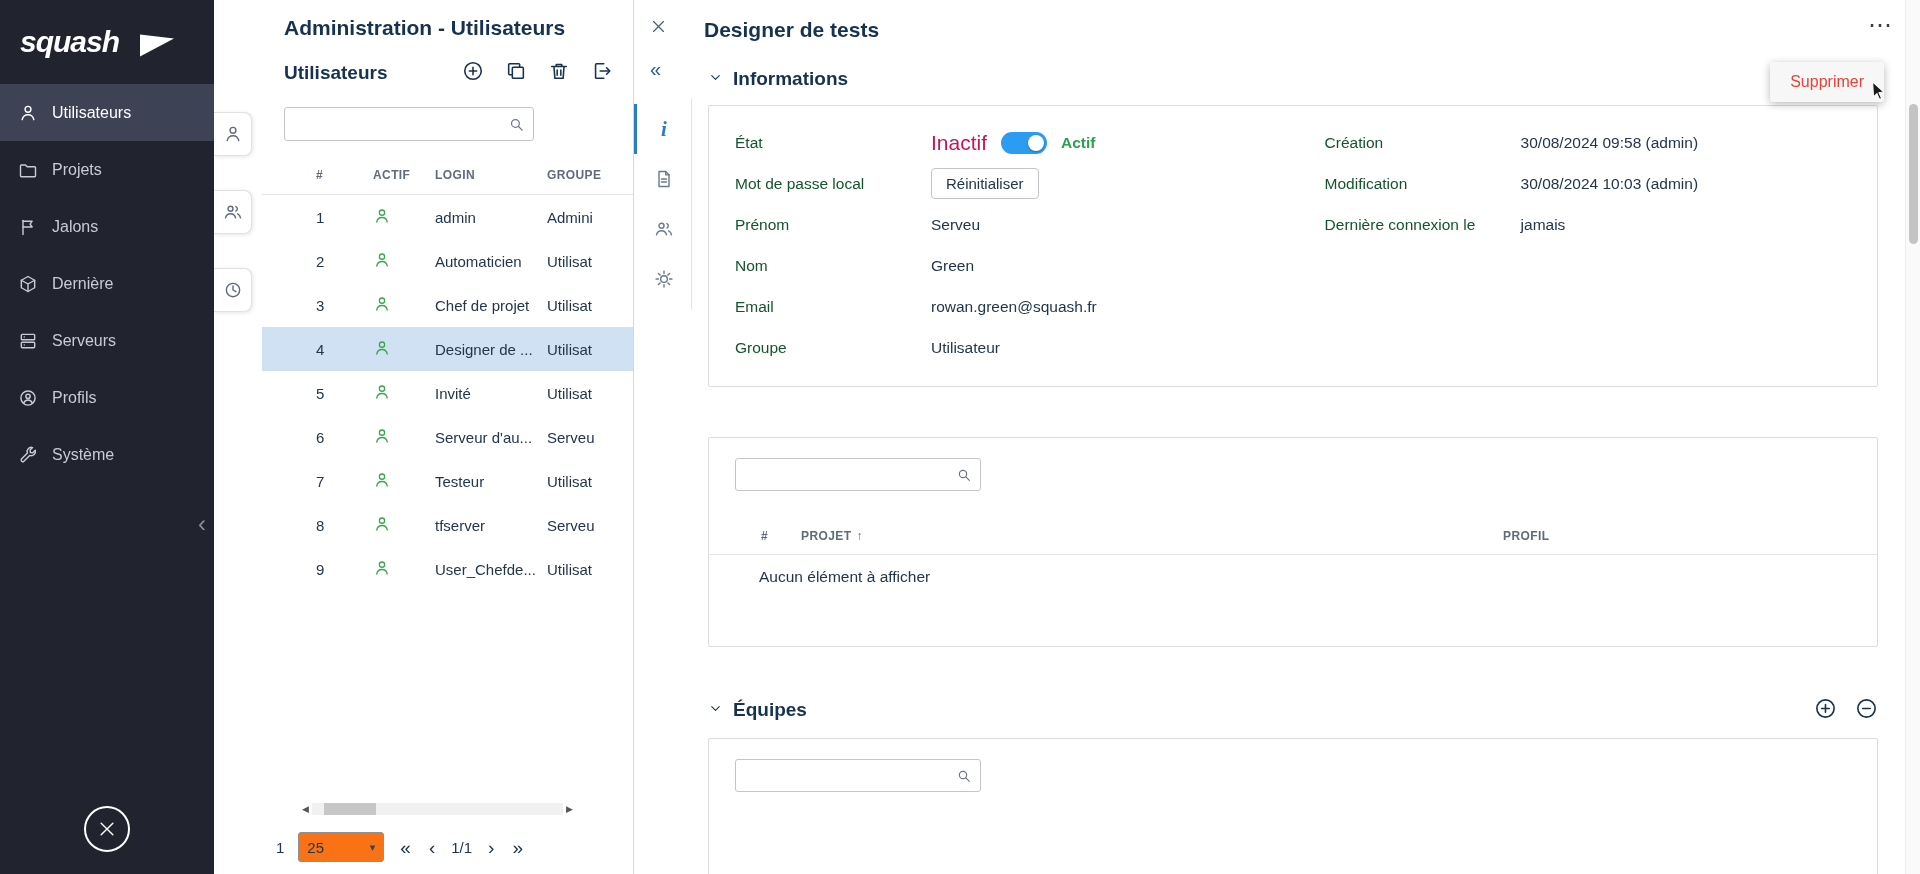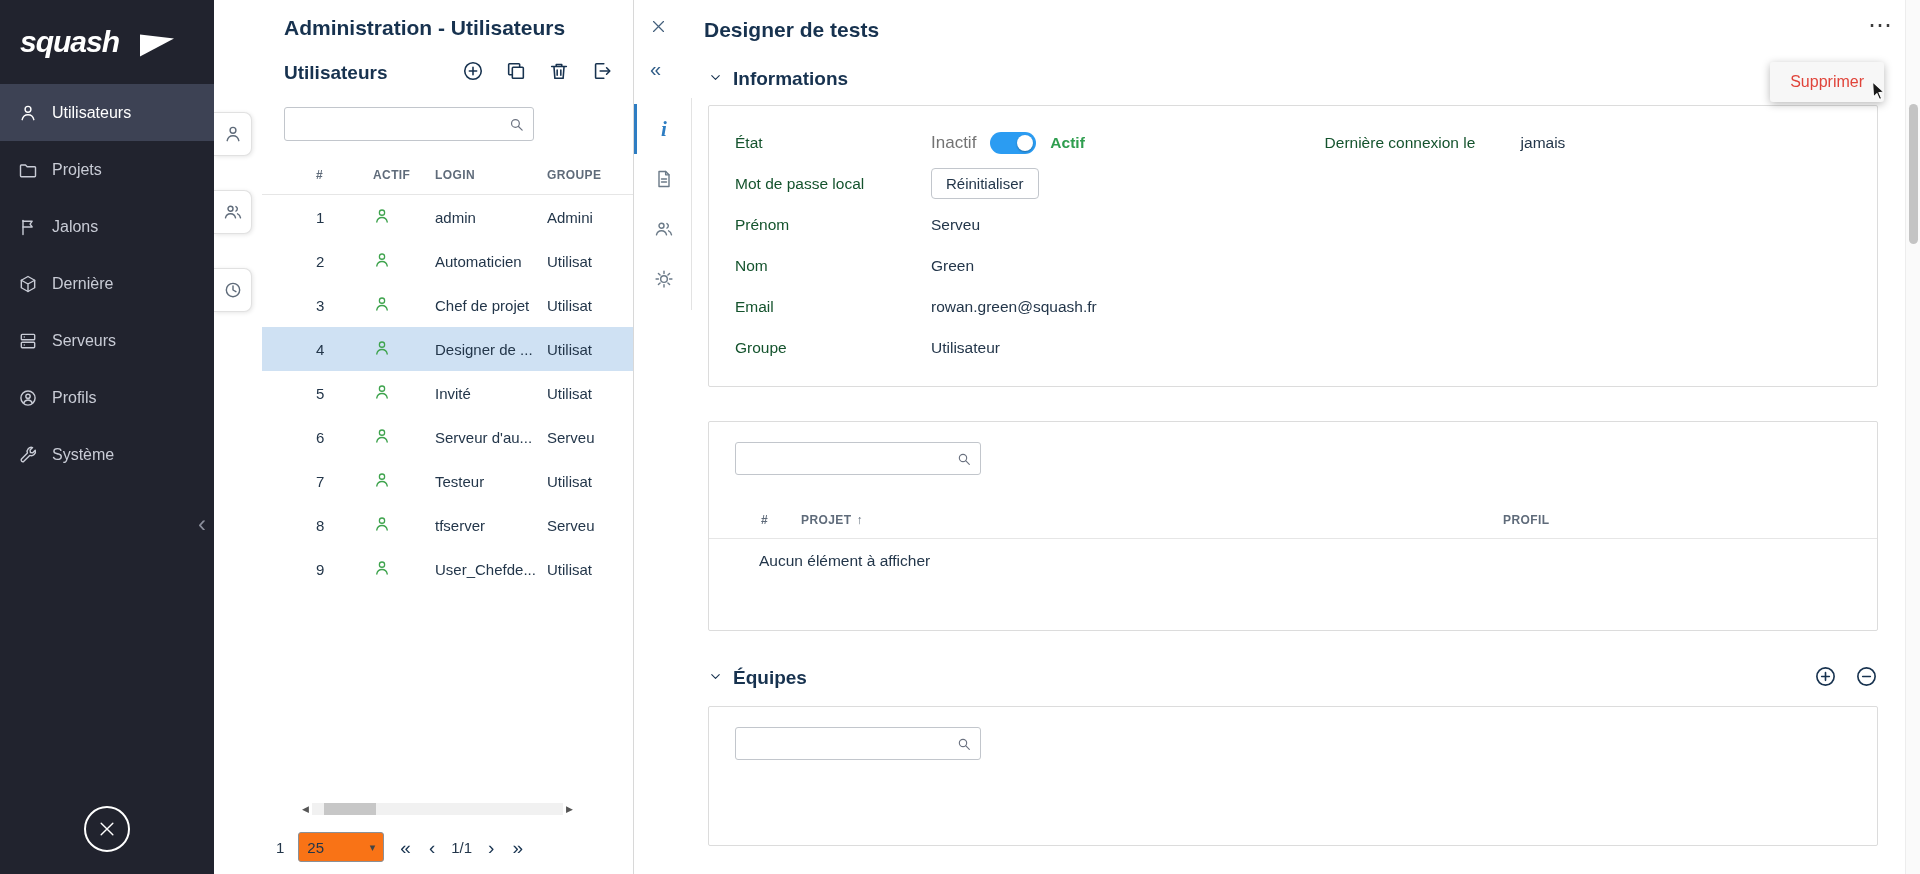--- a/index.html
+++ b/index.html
@@ -65,36 +65,36 @@
   .dtab.selected { color:#2e7dc2; border-left-color:#2e7dc2; }
   .dtab.selected .info-i { color:#2e7dc2; }
   .info-i { font-family:"Liberation Serif", serif; font-style:italic; font-weight:bold; font-size:21px; line-height:1; }
   .detail-header { margin-left:58px; padding:18px 26px 0 12px; display:flex; align-items:flex-start; }
   .detail-title { font-size:21px; font-weight:700; color:#17324f; }
   .more-btn { margin-left:auto; background:none; border:none; font-size:24px; color:#3c3c3c; cursor:pointer; line-height:.6; letter-spacing:2px; }
   .delete-pop { position:absolute; top:62px; right:36px; background:#f7f7f7; border-radius:3px; box-shadow:0 2px 8px rgba(0,0,0,.28); padding:11px 20px; font-size:16px; color:#e0443a; cursor:pointer; z-index:6; }
   .cursor-g { position:absolute; top:80px; right:30px; z-index:7; pointer-events:none; }
 
   .content { margin-left:58px; padding:26px 42px 0 16px; }
-  .section { margin-bottom:34px; }
+  .section { margin-bottom:50px; }
   .sec-head { display:flex; align-items:center; gap:10px; color:#17324f; }
   .sec-head .chev svg { width:15px; height:15px; }
   .sec-title { font-size:19px; font-weight:700; }
   .sec-actions { margin-left:auto; display:flex; gap:18px; }
   .sec-actions .sbtn { background:none; border:none; color:#17324f; cursor:pointer; padding:0; }
   .sec-actions svg { width:23px; height:23px; }
   .card { margin-top:15px; border:1px solid #dcdcdc; border-radius:2px; background:#fff; }
   .info-card { padding:16px 26px 18px 26px; display:flex; }
   .fcol-left { flex:1.12; }
   .fcol-right { flex:1; }
   .field { display:flex; align-items:center; min-height:41px; }
   .flabel { width:196px; flex-shrink:0; color:#14532d; font-size:15.5px; }
   .fvalue { font-size:15.5px; color:#23364a; }
   .etat-wrap { display:flex; align-items:center; gap:14px; }
-  .inactive-lbl { color:#737373; font-size:17px; }
+  .inactive-lbl { color:#be185d; font-size:21px; }
   .active-lbl { color:#2f9e4f; font-size:15.5px; font-weight:700; }
   .toggle { width:46px; height:22px; border-radius:11px; background:#2b9cf2; position:relative; cursor:pointer; flex-shrink:0; }
   .toggle .knob { position:absolute; right:3px; top:3px; width:16px; height:16px; border-radius:50%; background:#fff; box-shadow:0 1px 2px rgba(0,0,0,.3); }
   .reset-btn { padding:6px 14px; border:1px solid #c2c6cc; border-radius:4px; background:#fff; color:#23364a; font-size:15px; font-family:inherit; cursor:pointer; }
 
   .tbl-card { padding:20px 0 0 0; }
   .card-search { margin-left:26px; width:246px; height:33px; border:1px solid #c2c6cc; border-radius:3px; display:flex; align-items:center; padding:0 8px 0 10px; }
   .card-search input { border:none; outline:none; flex:1; font-size:15px; font-family:inherit; min-width:0; }
   .card-search svg { width:16px; height:16px; color:#6b7280; flex-shrink:0; }
   .ptable-head { margin-top:26px; display:grid; grid-template-columns:40px 702px 1fr; padding-left:52px; height:38px; align-items:center; font-size:12px; font-weight:700; color:#5f6b7a; letter-spacing:.4px; border-bottom:1px solid #e6e6e6; }
@@ -436,20 +436,28 @@
             <div class="field">
               <span class="flabel">Email</span>
               <span class="fvalue">rowan.green@squash.fr</span>
             </div>
             <div class="field">
               <span class="flabel">Groupe</span>
               <span class="fvalue">Utilisateur</span>
             </div>
           </div>
           <div class="fcol-right">
+            <div class="field">
+              <span class="flabel">Création</span>
+              <span class="fvalue">30/08/2024 09:58 (admin)</span>
+            </div>
+            <div class="field">
+              <span class="flabel">Modification</span>
+              <span class="fvalue">30/08/2024 10:03 (admin)</span>
+            </div>
             <div class="field">
               <span class="flabel">Dernière connexion le</span>
               <span class="fvalue">jamais</span>
             </div>
           </div>
         </div>
       </div>
 
       <div class="section">
         <div class="card tbl-card">

